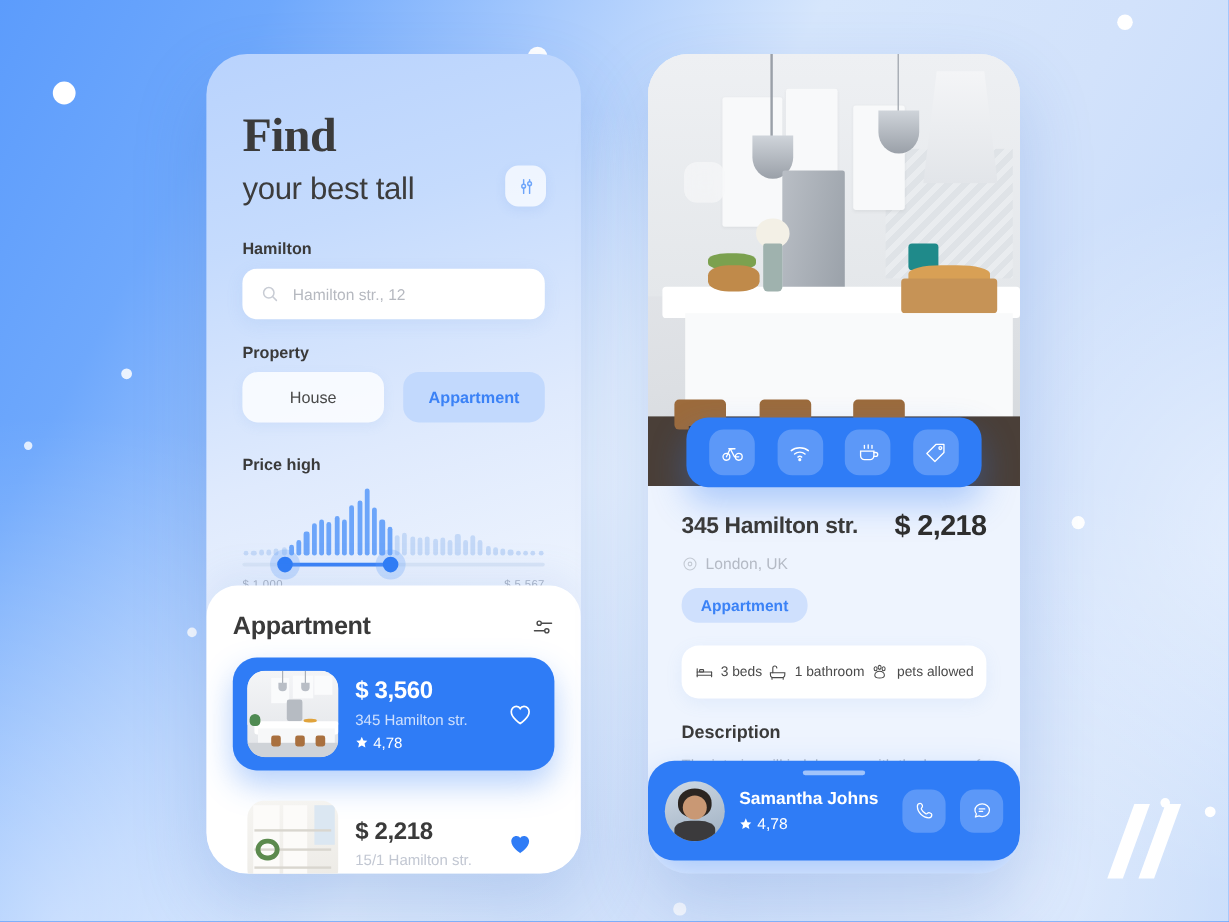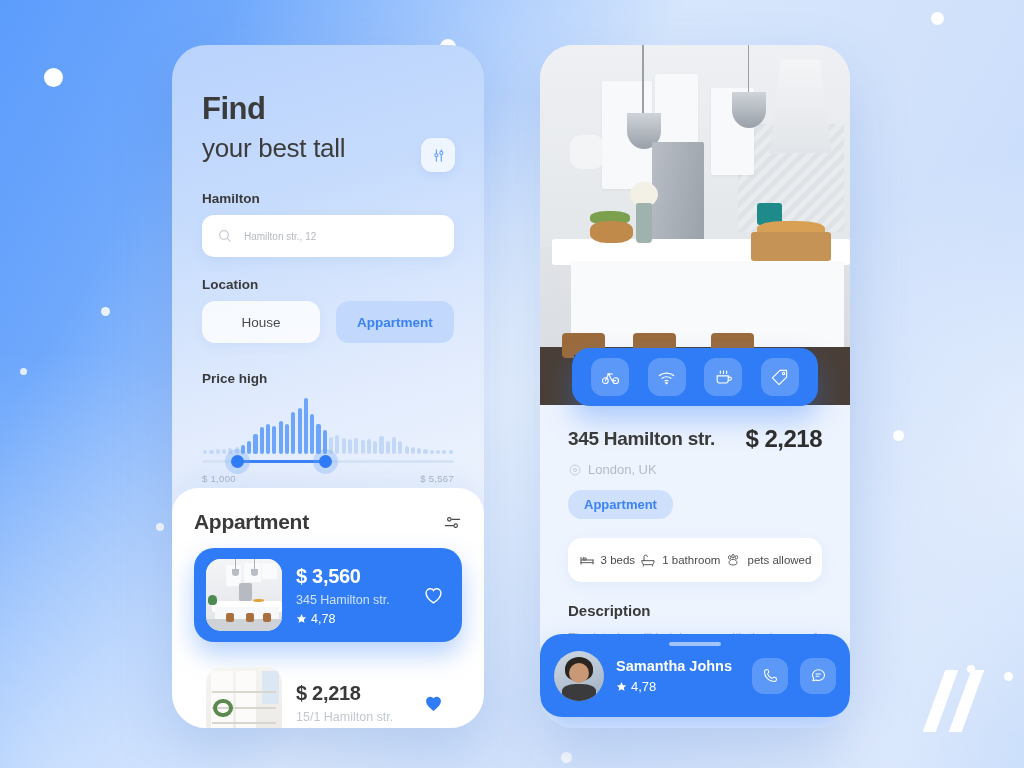--- a/index.html
+++ b/index.html
@@ -25,35 +25,35 @@
   
   .phone { position:absolute; border-radius:34px; overflow:hidden; }
   #phone-left  { left:172px; top:45px;  width:312px; height:683px;
      background:linear-gradient(163deg,#b9d3fd 0%,#c5dbfd 22%,#dfeafd 48%,#eef4fe 70%,#f7fafe 100%);
      box-shadow:0 26px 60px rgba(60,110,200,.22); }
   #phone-right { left:540px; top:45px;  width:310px; height:683px;
      background:#eef4fe; box-shadow:0 26px 60px rgba(60,110,200,.22); }
 
   
   #find-header { padding:48px 30px 0 30px; position:relative; }
-  #title-find { font-size:31px; font-weight:bold; color:#3b3b3b; letter-spacing:-.5px; line-height:1; }
+  #title-find { font-size:40px; font-weight:bold; color:#3b3b3b; letter-spacing:-.5px; line-height:1;font-family:Liberation Serif, serif; }
   #title-sub  { font-size:26px; color:#3c3c3c; margin-top:9px; letter-spacing:-.3px; }
 
   #filter-btn { position:absolute; right:29px; top:93px; width:34px; height:34px;
      border-radius:11px; background:rgba(255,255,255,.72);
      display:flex; align-items:center; justify-content:center;
      box-shadow:0 3px 9px rgba(90,140,220,.12); }
 
   .field-label { font-size:13.5px; font-weight:bold; color:#3a3a3a; }
   #location-label { margin:27px 0 9px 30px; }
 
   #search-field { margin:0 30px; height:42px; background:#fff; border-radius:12px;
      display:flex; align-items:center; gap:11px; padding:0 15px;
      box-shadow:0 4px 14px rgba(110,155,225,.12); }
-  #search-placeholder { font-size:10px; color:#b6b9c0; }
+  #search-placeholder { font-size:13px; color:#b6b9c0; }
 
   #property-label { margin:20px 0 9px 30px; }
   #property-tabs { display:flex; gap:16px; margin:0 24px; padding:0 6px; }
   .tab { flex:1; height:42px; border-radius:13px; display:flex; align-items:center;
      justify-content:center; font-size:13.5px; color:#4a4a4a;
      background:rgba(255,255,255,.80); box-shadow:0 3px 10px rgba(110,155,225,.10); }
   .tab.active { background:#c2d9fd; color:#3b82f6; font-weight:bold; box-shadow:none; }
 
   #price-label { margin:28px 0 0 30px; }
 
@@ -221,21 +221,21 @@
   <div class="field-label" id="location-label">Hamilton</div>
 
   <div id="search-field">
     <svg width="16" height="16" viewBox="0 0 24 24" fill="none" stroke="#c8ccd4" stroke-width="1.9" stroke-linecap="round">
       <circle cx="10.5" cy="10.5" r="6.5"></circle>
         <line x1="15.5" y1="15.5" x2="20" y2="20"></line>
     </svg>
     <span id="search-placeholder">Hamilton str., 12</span>
   </div>
 
-  <div class="field-label" id="property-label">Location</div>
+  <div class="field-label" id="property-label">Property</div>
 
   <div id="property-tabs">
     <div class="tab">House</div>
     <div class="tab active">Appartment</div>
   </div>
 
   <div class="field-label" id="price-label">Price high</div>
 
   <div id="price-range">
     <div id="histogram">

